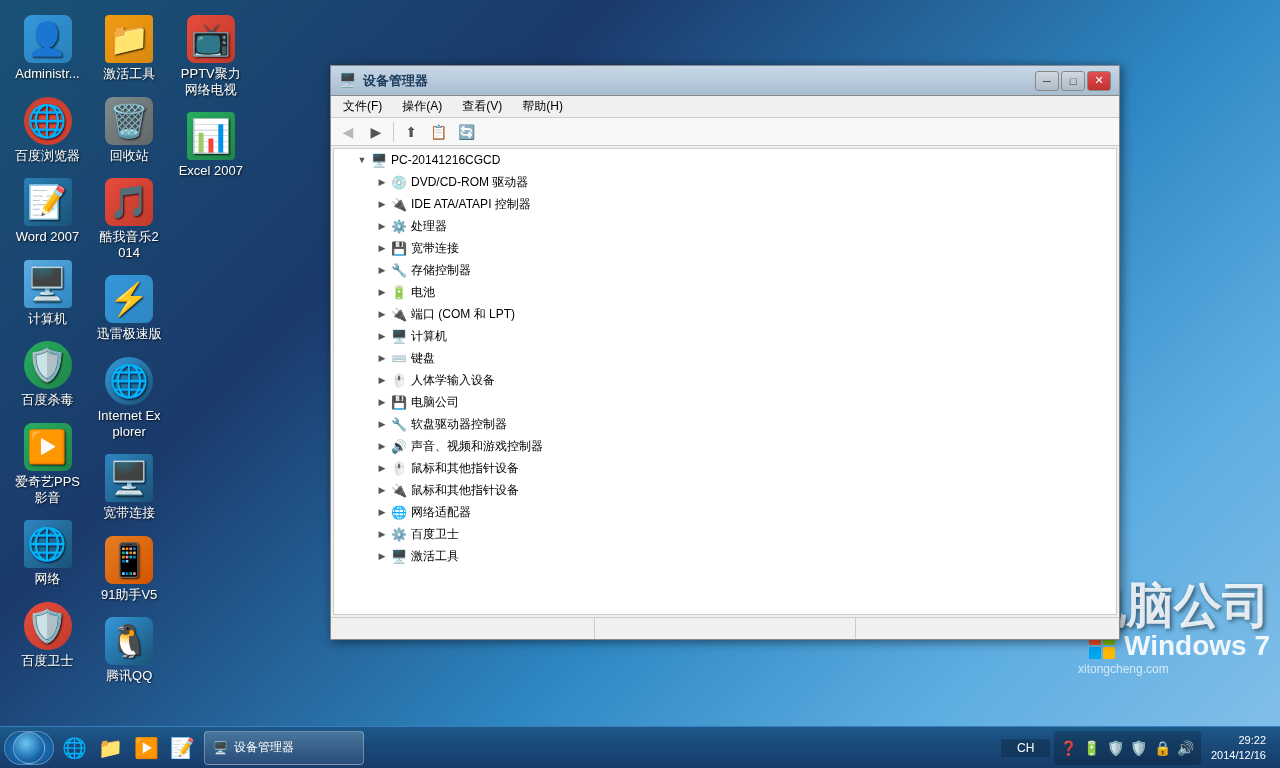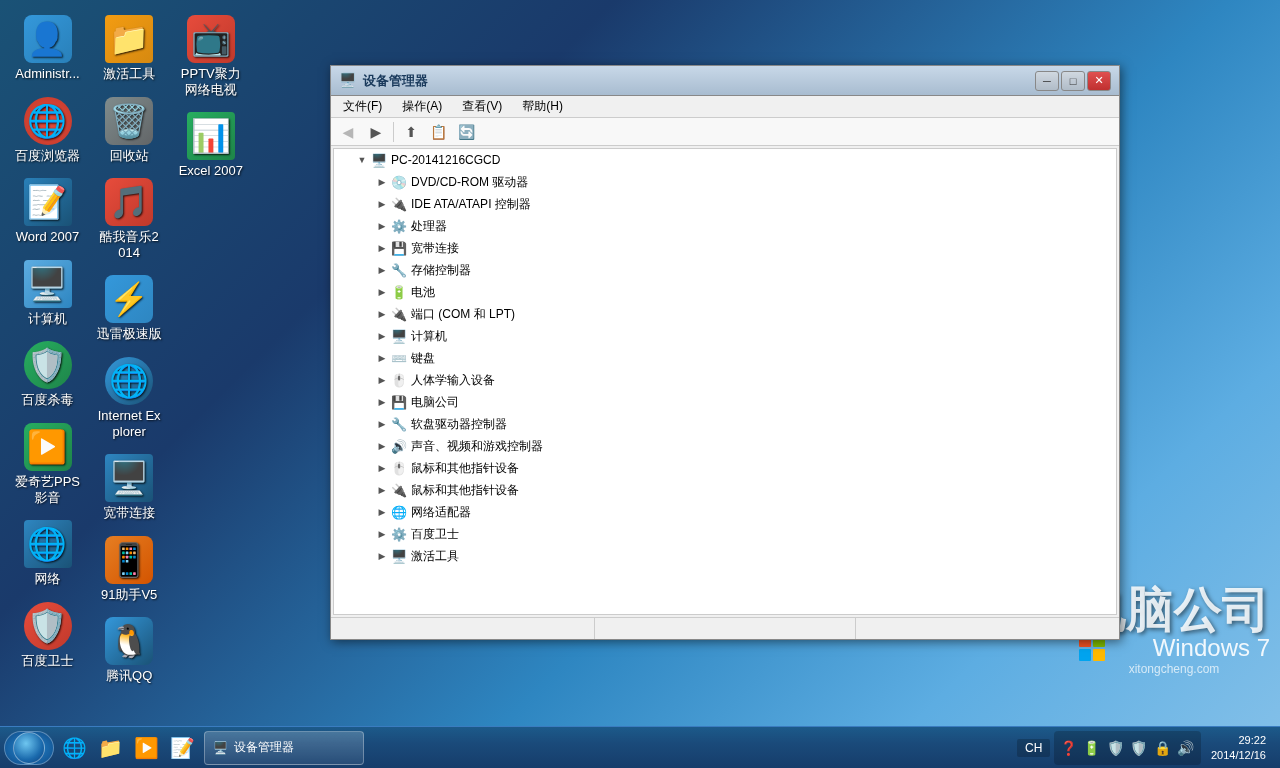--- a/index.html
+++ b/index.html
@@ -80,25 +80,25 @@
     }
     .watermark-main {
       font-size: 48px;
       font-weight: bold;
       color: rgba(255,255,255,0.85);
       text-shadow: 2px 2px 4px rgba(0,0,0,0.5);
       line-height: 1;
     }
     .watermark-sub {
       color: rgba(255,255,255,0.9);
-      font-size: 24px;
-      font-weight: normal;
-      display: flex;
-      align-items: center;
-      justify-content: space-between;
+      font-size: 28px;
+      font-weight: bold;
+      display: flex;
+      align-items: center;
+      justify-content: flex-end;
       gap: 8px;
     }
 
     
     .taskbar {
       position: absolute;
       bottom: 0;
       left: 0;
       right: 0;
       height: 42px;
@@ -448,21 +448,21 @@
     <div class="watermark-main">电脑公司</div>
     <div class="watermark-sub">
       <svg class="win7-logo" viewBox="0 0 28 28">
         <rect x="1" y="1" width="12" height="12" fill="#f25022" rx="1"></rect>
         <rect x="15" y="1" width="12" height="12" fill="#7fba00" rx="1"></rect>
         <rect x="1" y="15" width="12" height="12" fill="#00a4ef" rx="1"></rect>
         <rect x="15" y="15" width="12" height="12" fill="#ffb900" rx="1"></rect>
       </svg>
       <span>Windows 7</span>
     </div>
-    <div style="font-size:12px;color:rgba(255,255,255,0.7);text-align:center;">xitongcheng.com</div>
+    <div style="font-size:12px;color:rgba(255,255,255,0.7);text-align:left;">xitongcheng.com</div>
   </div>
 
   <div class="window">
 
     <div class="window-titlebar">
       <div class="window-title-icon">🖥️</div>
       <div class="window-title-text">设备管理器</div>
       <div class="window-controls">
         <div class="win-btn">─</div>
         <div class="win-btn">□</div>
@@ -606,21 +606,21 @@
     <div class="taskbar-icon" title="媒体播放器">▶️</div>
     <div class="taskbar-icon" title="WPS">📝</div>
   </div>
 
   <div class="taskbar-app">
     <span>🖥️</span>
     <span>设备管理器</span>
   </div>
 
   <div class="taskbar-right">
-    <span style="font-size:12px;cursor:pointer;padding:2px 8px;border-radius:2px;background:rgba(0,0,0,0.2);">CH</span>
+    <span style="font-size:12px;cursor:pointer;padding:2px 16px;border-radius:2px;background:rgba(0,0,0,0.2);">CH</span>
     <div class="sys-tray">
       <span class="tray-icon">❓</span>
       <span class="tray-icon">🔋</span>
       <span class="tray-icon">🛡️</span>
       <span class="tray-icon">🛡️</span>
       <span class="tray-icon">🔒</span>
       <span class="tray-icon">🔊</span>
     </div>
     <div class="clock">
       <div>29:22</div>

